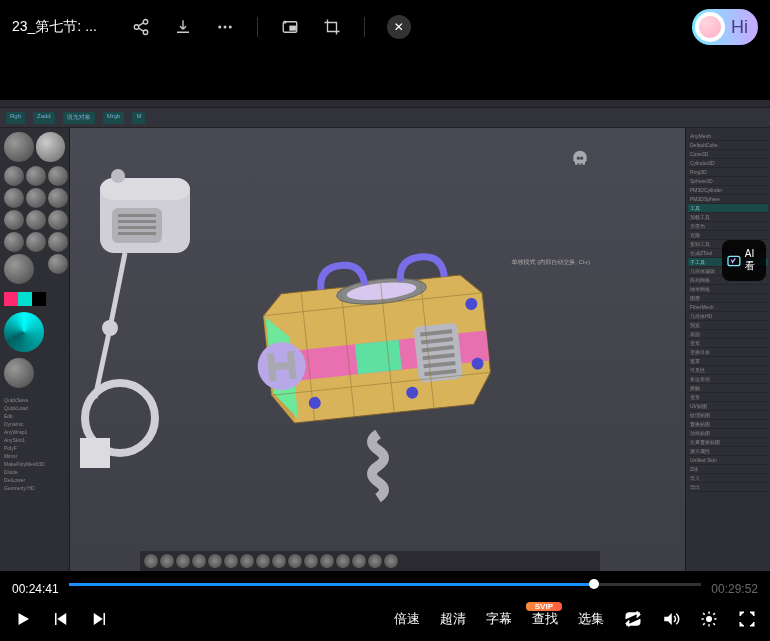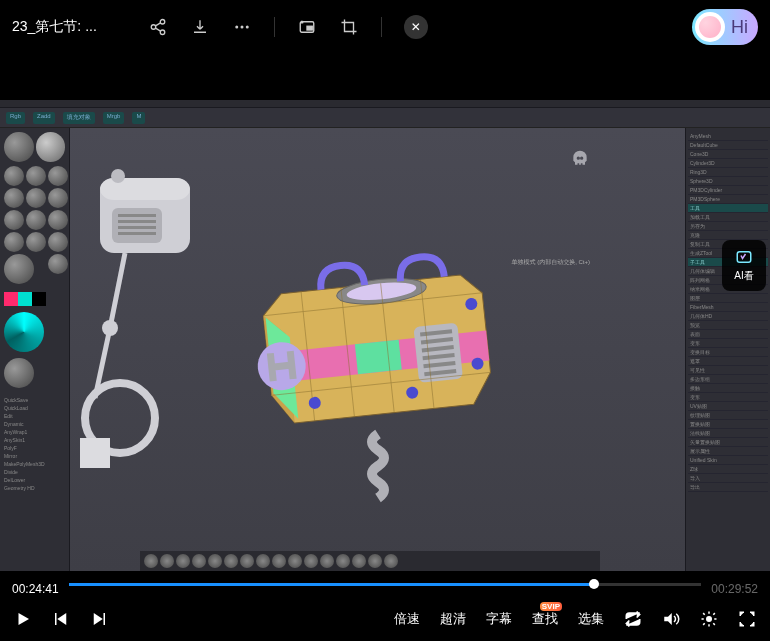--- a/index.html
+++ b/index.html
@@ -1,19 +1,19 @@
 <!DOCTYPE html>
 <html><head>
 <meta charset="utf-8">
 <style>
 * { margin: 0; padding: 0; box-sizing: border-box; }
 body { width: 770px; height: 641px; background: #000; font-family: "Microsoft YaHei", sans-serif; overflow: hidden; position: relative; color: #fff; }
 
 
-.top-bar { height: 54px; background: #000; display: flex; align-items: center; padding: 0 12px; gap: 31px; }
+.top-bar { height: 54px; background: #000; display: flex; align-items: center; padding: 0 12px; gap: 14px; }
 .title { font-size: 14px; color: #fff; flex-shrink: 0; }
 .top-icons { display: flex; gap: 22px; align-items: center; margin-left: 20px; }
 .icon-btn { width: 20px; height: 20px; display: flex; align-items: center; justify-content: center; cursor: pointer; color: #ccc; }
 .icon-btn svg { width: 18px; height: 18px; }
 .divider { width: 1px; height: 20px; background: #333; }
 .close-circle { width: 24px; height: 24px; border-radius: 50%; background: #333; display: flex; align-items: center; justify-content: center; cursor: pointer; font-size: 12px; }
 .hashtag-bar { background: #1a1a1a; border-radius: 18px; padding: 6px 16px; font-size: 13px; color: #fff; display: flex; align-items: center; }
 .hashtag-bar .tag { color: #5a9cff; }
 .avatar-hi { display: flex; align-items: center; gap: 6px; margin-left: auto; background: linear-gradient(90deg, #7be8ff 0%, #c9a8ff 100%); border-radius: 20px; padding: 3px 10px 3px 3px; }
 .avatar { width: 30px; height: 30px; border-radius: 50%; background: #fff; display: flex; align-items: center; justify-content: center; }
@@ -46,37 +46,37 @@
 .right-panel { width: 85px; background: #2e2e35; border-left: 1px solid #1a1a20; padding: 4px 2px; font-size: 5px; color: #888; }
 .right-panel .rp-row { padding: 1px 2px; border-bottom: 1px solid #252530; white-space: nowrap; overflow: hidden; }
 .right-panel .rp-hdr { background: #1a4a4a; color: #8cc; }
 .skull-icon { width: 20px; height: 22px; position: absolute; top: 20px; right: 95px; opacity: 0.7; }
 .viewport-label { position: absolute; top: 130px; right: 95px; font-size: 6px; color: #aaa; }
 .bottom-strip { position: absolute; bottom: 0; left: 70px; right: 85px; height: 20px; background: #2a2a30; display: flex; align-items: center; padding: 0 4px; gap: 2px; }
 .bottom-strip .thumb { width: 14px; height: 14px; background: radial-gradient(circle, #888, #444); border-radius: 50%; }
 
 
 .float-sidebar { position: absolute; right: 4px; top: 240px; width: 44px; display: flex; flex-direction: column; gap: 8px; z-index: 10; }
-.float-btn { background: rgba(0,0,0,0.85); border-radius: 8px; padding: 8px 4px; display: flex; flex-direction: column; align-items: center; gap: 3px; cursor: pointer; }
+.float-btn { background: rgba(0,0,0,0.85); border-radius: 8px; padding: 8px 4px; display: flex; flex-direction: row; align-items: center; gap: 3px; cursor: pointer; }
 .float-btn svg { width: 18px; height: 18px; }
 .float-btn span { font-size: 10px; color: #fff; }
 
 
 .progress-row { position: absolute; left: 0; right: 0; bottom: 44px; height: 26px; display: flex; align-items: center; padding: 0 12px; gap: 10px; }
 .time { font-size: 12px; color: #fff; margin-top: 10px; }
 .progress-track { flex: 1; height: 3px; background: #333; position: relative; }
 .progress-fill { position: absolute; left: 0; top: 0; height: 100%; background: #1890ff; width: 83%; }
 .progress-thumb { position: absolute; left: 83%; top: 50%; width: 10px; height: 10px; background: #fff; border-radius: 50%; transform: translate(-50%, -50%); }
 
 .controls { position: absolute; left: 0; right: 0; bottom: 0; height: 44px; display: flex; align-items: center; padding: 0 14px; gap: 20px; }
 .ctrl-icon { cursor: pointer; display: flex; align-items: center; justify-content: center; }
 .ctrl-icon svg { width: 18px; height: 18px; fill: #fff; }
 .spacer { flex: 1; }
 .ctrl-text { font-size: 13px; color: #fff; cursor: pointer; position: relative; }
-.svip-badge { position: absolute; top: -8px; right: -4px; background: linear-gradient(90deg, #ff8a3d, #ff5e3d); color: #fff; font-size: 8px; padding: 0 2px; border-radius: 4px; font-weight: bold; }
+.svip-badge { position: absolute; top: -8px; right: -4px; background: linear-gradient(90deg, #ff8a3d, #ff5e3d); color: #fff; font-size: 8px; padding: 0 9px; border-radius: 4px; font-weight: bold; }
 </style>
 </head>
 <body>
 
 <div class="top-bar">
   <div class="title">23_第七节: ...</div>
   <div class="top-icons">
     <div class="icon-btn">
       <svg viewBox="0 0 24 24" fill="none" stroke="#ccc" stroke-width="1.8">
           <circle cx="18" cy="5" r="3"></circle>

